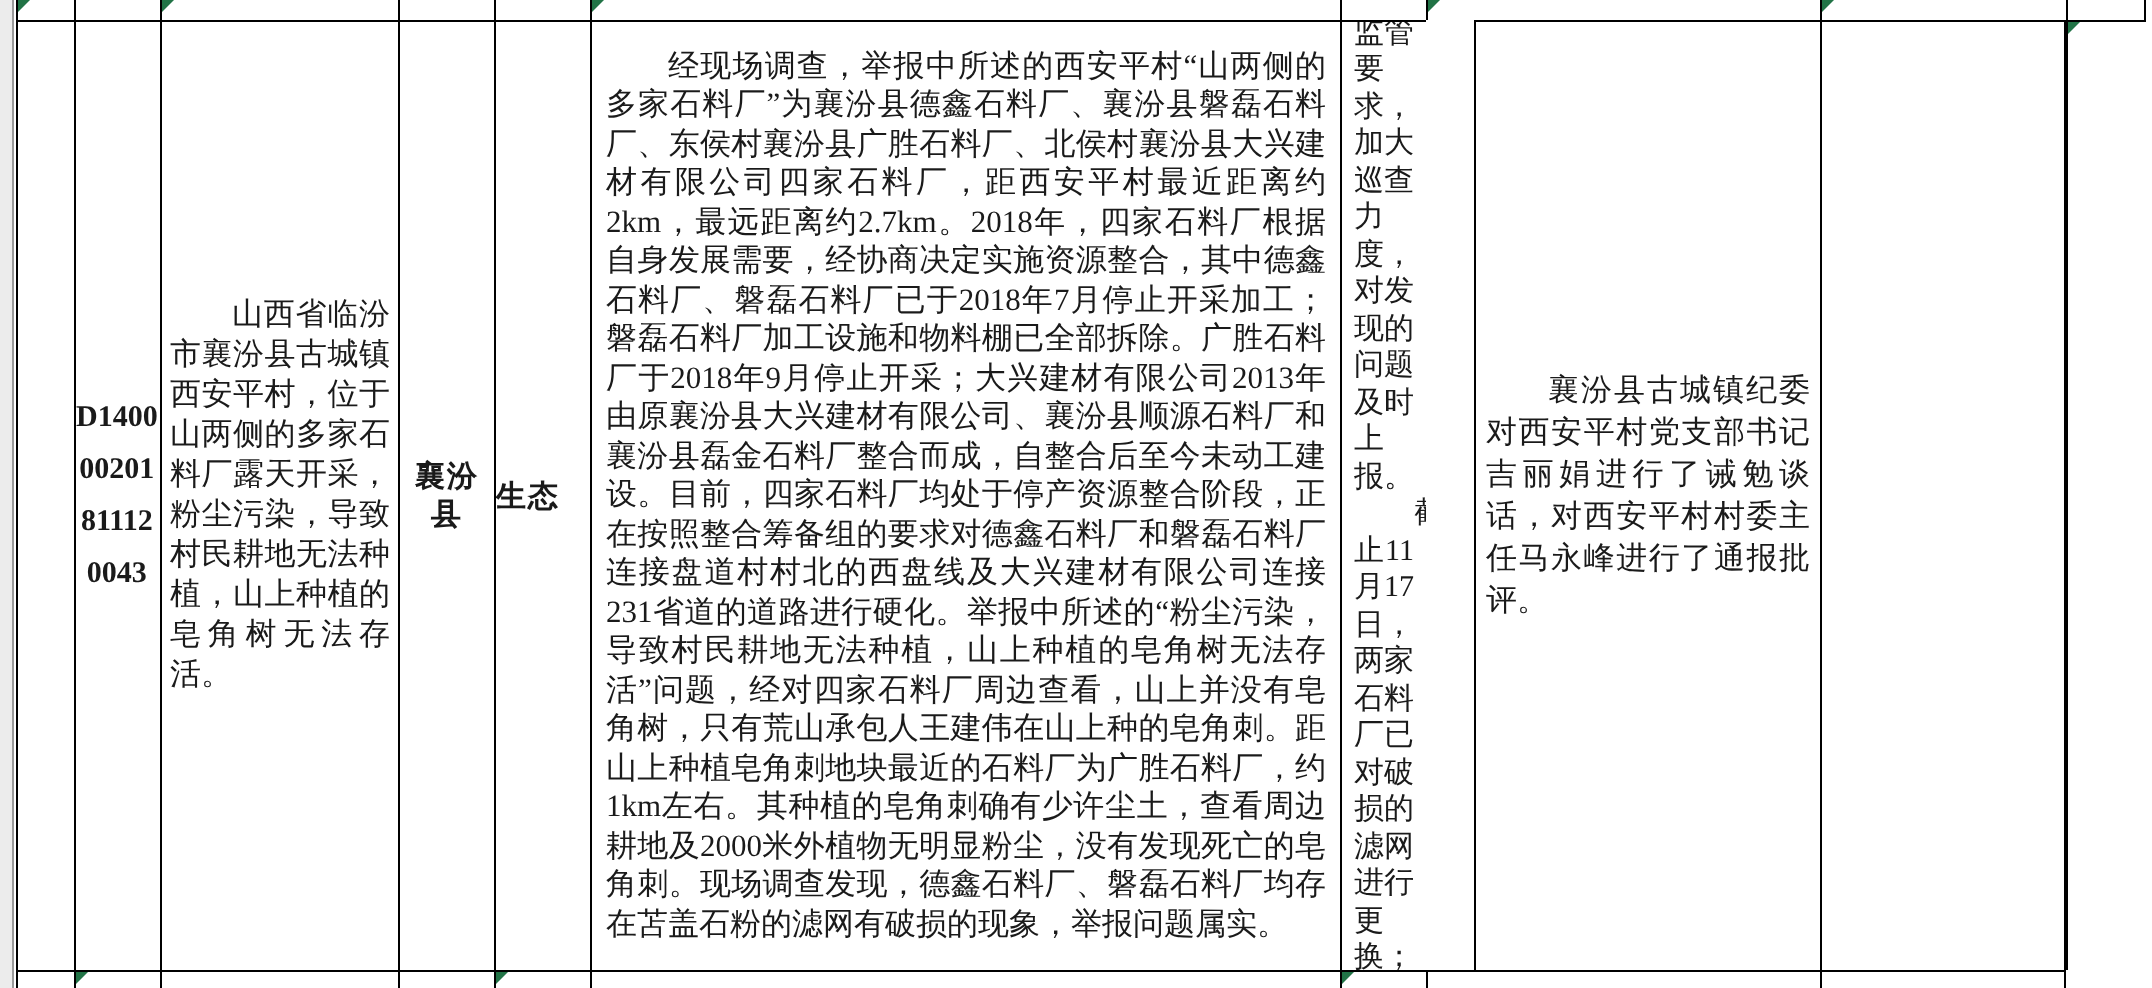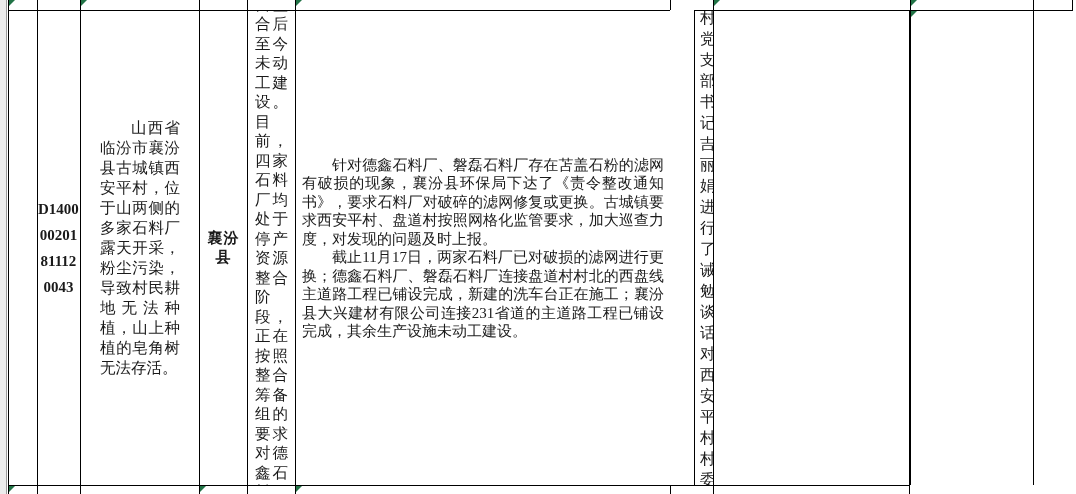--- a/index.html
+++ b/index.html
@@ -19,21 +19,21 @@
          grid-template-rows:10px 475px 9px;}
   .c{border-left:1px solid var(--grid);background:var(--bg);overflow:hidden;position:relative;}
   .bt{border-top:1px solid var(--grid);}
   .br{border-right:1px solid var(--grid);}
   .tri{position:absolute;left:0;top:0;width:0;height:0;
        border-top:6px solid var(--tri);border-right:6px solid transparent;}
   .mid{display:flex;flex-direction:column;justify-content:center;}
   .ctr{align-items:flex-start;text-align:center;font-weight:bold;}
   .seq{font-size:18px;padding-left:32px;}
   .caseno{font-size:15px;line-height:26px;white-space:pre-line;text-align:center;}
-  .complaint{padding:2px 19px;font-size:15.5px;line-height:20px;text-align:justify;}
+  .complaint{padding:2px 4px;font-size:15.5px;line-height:20px;text-align:justify;}
   .county,.category,.verif{font-size:15px;letter-spacing:1px;}
   .invest{padding:2px 7px;font-size:15.5px;line-height:19.5px;text-align:justify;}
   .handling{padding:2px 6px;font-size:15px;line-height:18.5px;text-align:justify;}
   .account{padding:2px 5px;font-size:15.5px;line-height:21px;text-align:justify;margin-left:24px;}
   p.indent{text-indent:2em;}
 </style>
 </head>
 <body>
 
 <div class="screen">
@@ -70,20 +70,23 @@
 00201
 81112
 0043</span>
     </div>
     <div class="c bt mid complaint">
       <p class="indent">山西省临汾市襄汾县古城镇西安平村，位于山两侧的多家石料厂露天开采，粉尘污染，导致村民耕地无法种植，山上种植的皂角树无法存活。</p>
     </div>
     <div class="c bt mid ctr county">
       <span>襄汾县</span>
     </div>
+    <div class="c bt mid ctr category">
+      <span>生态</span>
+    </div>
     <div class="c bt mid invest">
       <p class="indent">经现场调查，举报中所述的西安平村“山两侧的多家石料厂”为襄汾县德鑫石料厂、襄汾县磐磊石料厂、东侯村襄汾县广胜石料厂、北侯村襄汾县大兴建材有限公司四家石料厂，距西安平村最近距离约2km，最远距离约2.7km。2018年，四家石料厂根据自身发展需要，经协商决定实施资源整合，其中德鑫石料厂、磐磊石料厂已于2018年7月停止开采加工；磐磊石料厂加工设施和物料棚已全部拆除。广胜石料厂于2018年9月停止开采；大兴建材有限公司2013年由原襄汾县大兴建材有限公司、襄汾县顺源石料厂和襄汾县磊金石料厂整合而成，自整合后至今未动工建设。目前，四家石料厂均处于停产资源整合阶段，正在按照整合筹备组的要求对德鑫石料厂和磐磊石料厂连接盘道村村北的西盘线及大兴建材有限公司连接231省道的道路进行硬化。举报中所述的“粉尘污染，导致村民耕地无法种植，山上种植的皂角树无法存活”问题，经对四家石料厂周边查看，山上并没有皂角树，只有荒山承包人王建伟在山上种的皂角刺。距山上种植皂角刺地块最近的石料厂为广胜石料厂，约1km左右。其种植的皂角刺确有少许尘土，查看周边耕地及2000米外植物无明显粉尘，没有发现死亡的皂角刺。现场调查发现，德鑫石料厂、磐磊石料厂均存在苫盖石粉的滤网有破损的现象，举报问题属实。</p>
     </div>
     <div class="c bt mid handling">
       <p class="indent">针对德鑫石料厂、磐磊石料厂存在苫盖石粉的滤网有破损的现象，襄汾县环保局下达了《责令整改通知书》，要求石料厂对破碎的滤网修复或更换。古城镇要求西安平村、盘道村按照网格化监管要求，加大巡查力度，对发现的问题及时上报。</p>
       <p class="indent">截止11月17日，两家石料厂已对破损的滤网进行更换；德鑫石料厂、磐磊石料厂连接盘道村村北的西盘线主道路工程已铺设完成，新建的洗车台正在施工；襄汾县大兴建材有限公司连接231省道的主道路工程已铺设完成，其余生产设施未动工建设。</p>
     </div>
     <div class="c bt mid account">
       <p class="indent">襄汾县古城镇纪委对西安平村党支部书记吉丽娟进行了诫勉谈话，对西安平村村委主任马永峰进行了通报批评。</p>
     </div>

